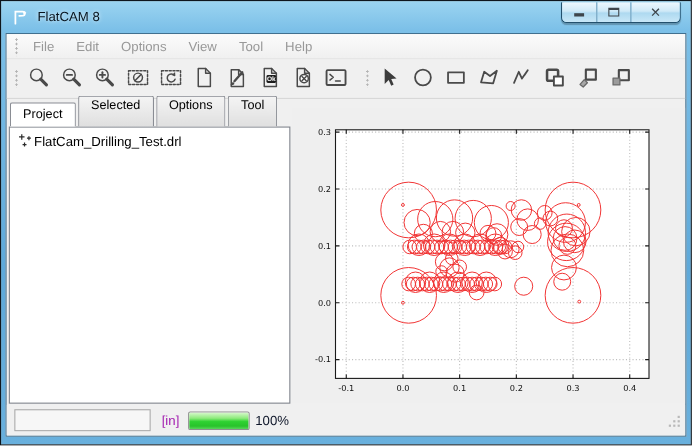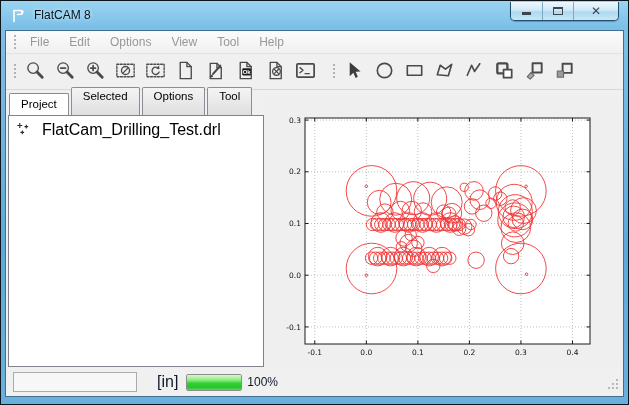--- a/index.html
+++ b/index.html
@@ -31,30 +31,30 @@
   .tb-btn{width:30px;height:30px;display:flex;align-items:center;justify-content:center;background:transparent;border:0;padding:0;}
   
   .main{position:absolute;top:60px;left:0;right:0;bottom:28px;}
   .left-panel{position:absolute;left:2px;top:2px;width:256px;bottom:1px;}
   .tabbar{display:flex;height:22px;padding-left:1px;position:relative;z-index:2;align-items:flex-end;}
   .tab{font-size:11.5px;color:#000;padding:2px 11px 0;height:28px;margin-right:2px;
     border:1px solid #8a8d94;border-bottom:none;border-radius:2px 2px 0 0;
     background:linear-gradient(#f4f4f4,#dfdfdf);}
   .tab.active{height:22px;background:#fff;z-index:3;padding-top:4px;}
   .tree{position:absolute;top:22px;left:0;right:0;bottom:0;background:#fff;border:1px solid #7e828a;z-index:1;}
-  .tree-item{display:flex;align-items:center;gap:13px;padding:5px 2px 0 7px;font-size:16px;color:#000;}
+  .tree-item{display:flex;align-items:center;gap:2px;padding:5px 2px 0 7px;font-size:12px;color:#000;}
   .canvas{position:absolute;left:259px;top:7px;right:0;bottom:1px;background:#efefef;}
   #plot-svg{position:absolute;left:0;top:0;font-family:"DejaVu Sans",sans-serif;}
   
   .statusbar{position:absolute;left:0;right:0;bottom:0;height:28px;display:flex;align-items:center;background:#f0f0f0;padding:0 3px;}
   .status-field{border:1px solid #ababab;background:#f7f7f7;height:20px;font-size:11.5px;color:#000;
     display:flex;align-items:center;padding-left:6px;}
   .sf1{width:349px;}
   .sf2{width:124px;margin-left:4px;}
-  .units{margin-left:20px;font-size:16px;color:#0f172a;}
+  .units{margin-left:10px;font-size:12px;color:#a21caf;}
   .progress{width:56px;height:17px;border:1px solid #8e8e8e;border-radius:2px;margin-left:8px;overflow:hidden;background:#e9e9e9;}
   .progress-fill{height:100%;background:linear-gradient(180deg,#d8f8cd 0%,#8dea7b 35%,#2fd232 55%,#28c32b 82%,#5ad65c 100%);}
   .pct{font-size:12px;color:#0f172a;margin-left:5px;}
   .grip{margin-left:auto;align-self:flex-end;margin-bottom:2px;margin-right:1px;}
 </style>
 </head>
 <body>
 
 <div class="window">
   <div class="titlebar">

